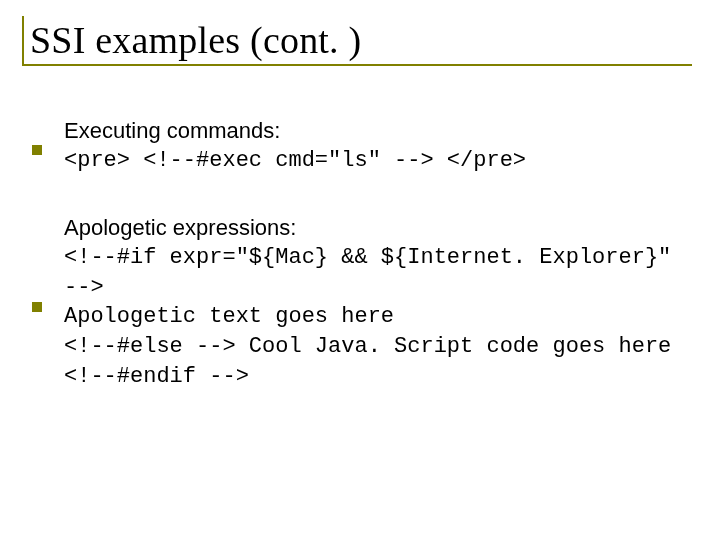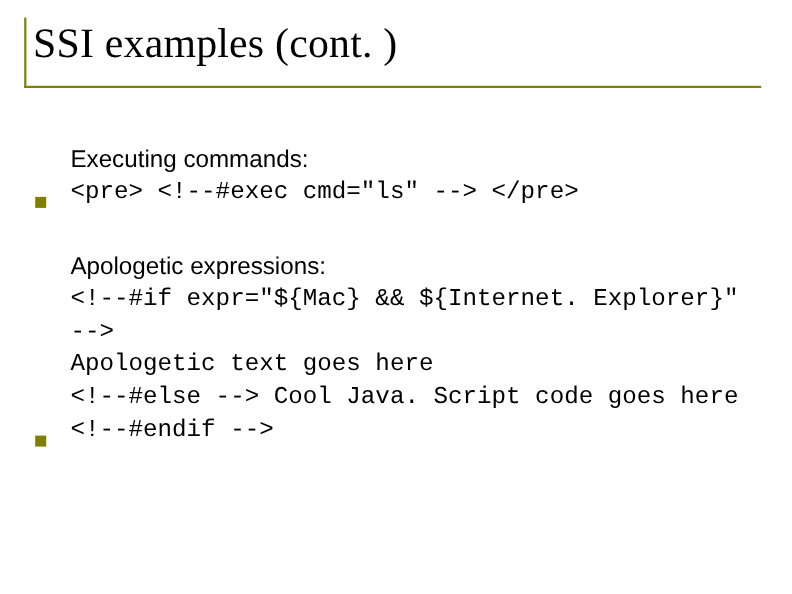--- a/index.html
+++ b/index.html
@@ -15,37 +15,37 @@
   .slide {
     box-sizing: border-box;
     width: 720px;
     height: 540px;
     padding: 16px 28px 20px 28px;
     position: relative;
   }
   .title-wrap {
     border-bottom: 2px solid #808000; 
     border-left: 2px solid #808000;
-    padding: 2px 0 16px 6px;
+    padding: 2px 0 2px 6px;
     margin-bottom: 50px;
     margin-left: -6px;
   }
   .title {
     font-size: 38px;
     font-weight: 400;
     letter-spacing: 0.2px;
   }
   .body {
     font-family: Arial, Helvetica, sans-serif;
     font-size: 22px;
     padding-left: 4px;
   }
   .item {
     display: flex;
-    align-items: flex-end;
+    align-items: center;
     margin-bottom: 38px;
   }
   .bullet {
     width: 10px;
     height: 10px;
     background: #808000;
     margin-top: 9px;
     margin-right: 22px;
     flex: 0 0 auto;
   }

